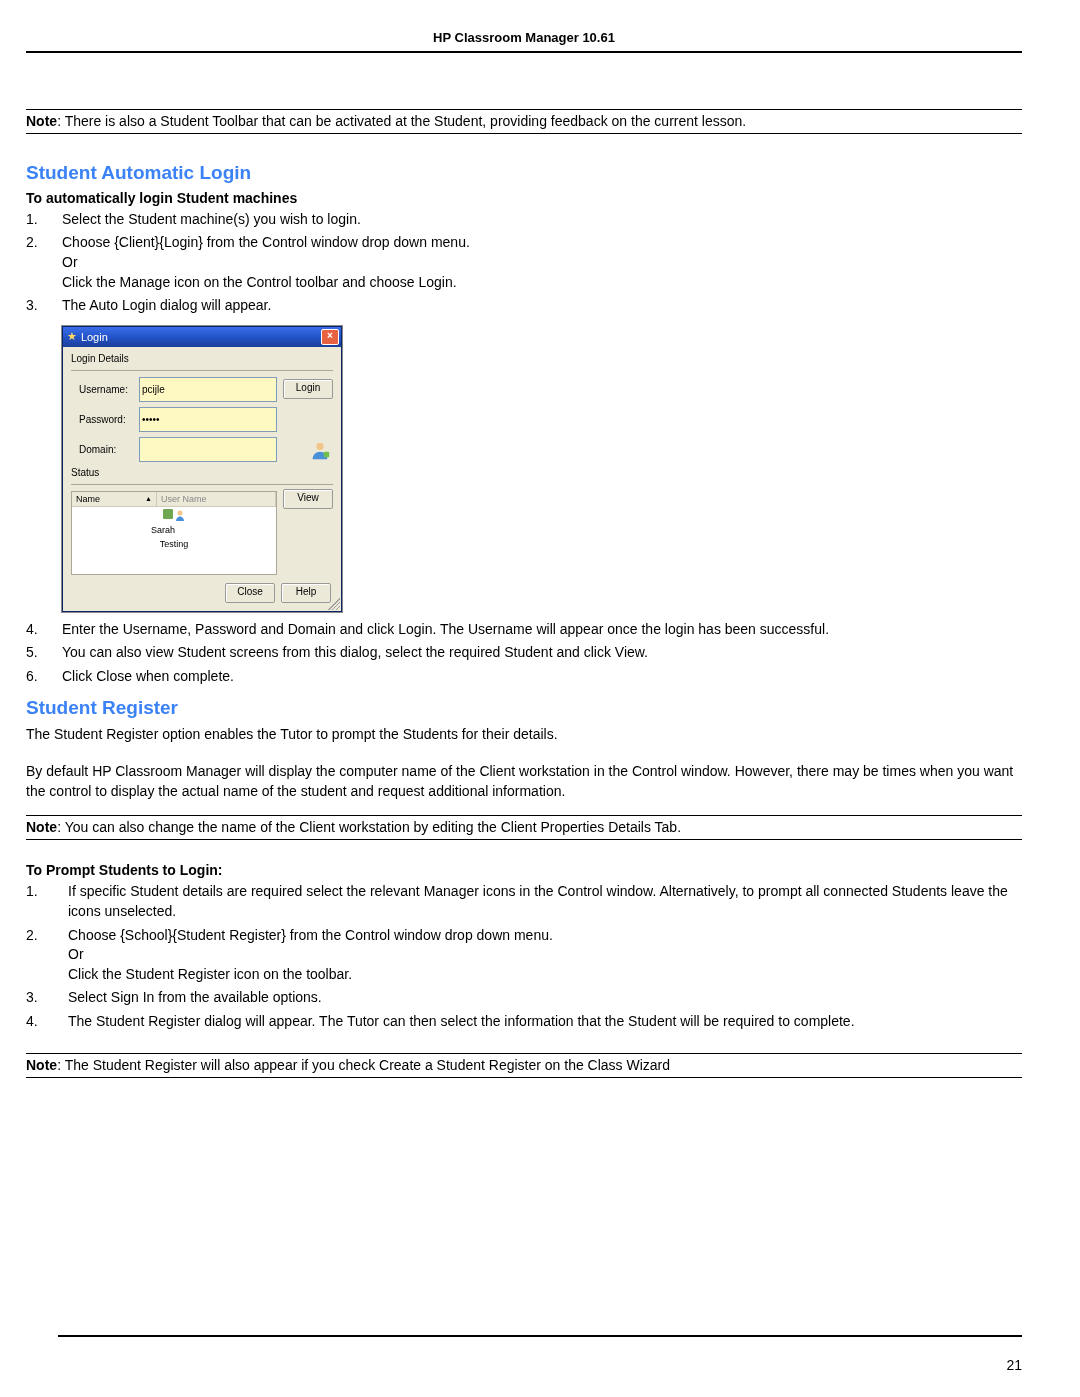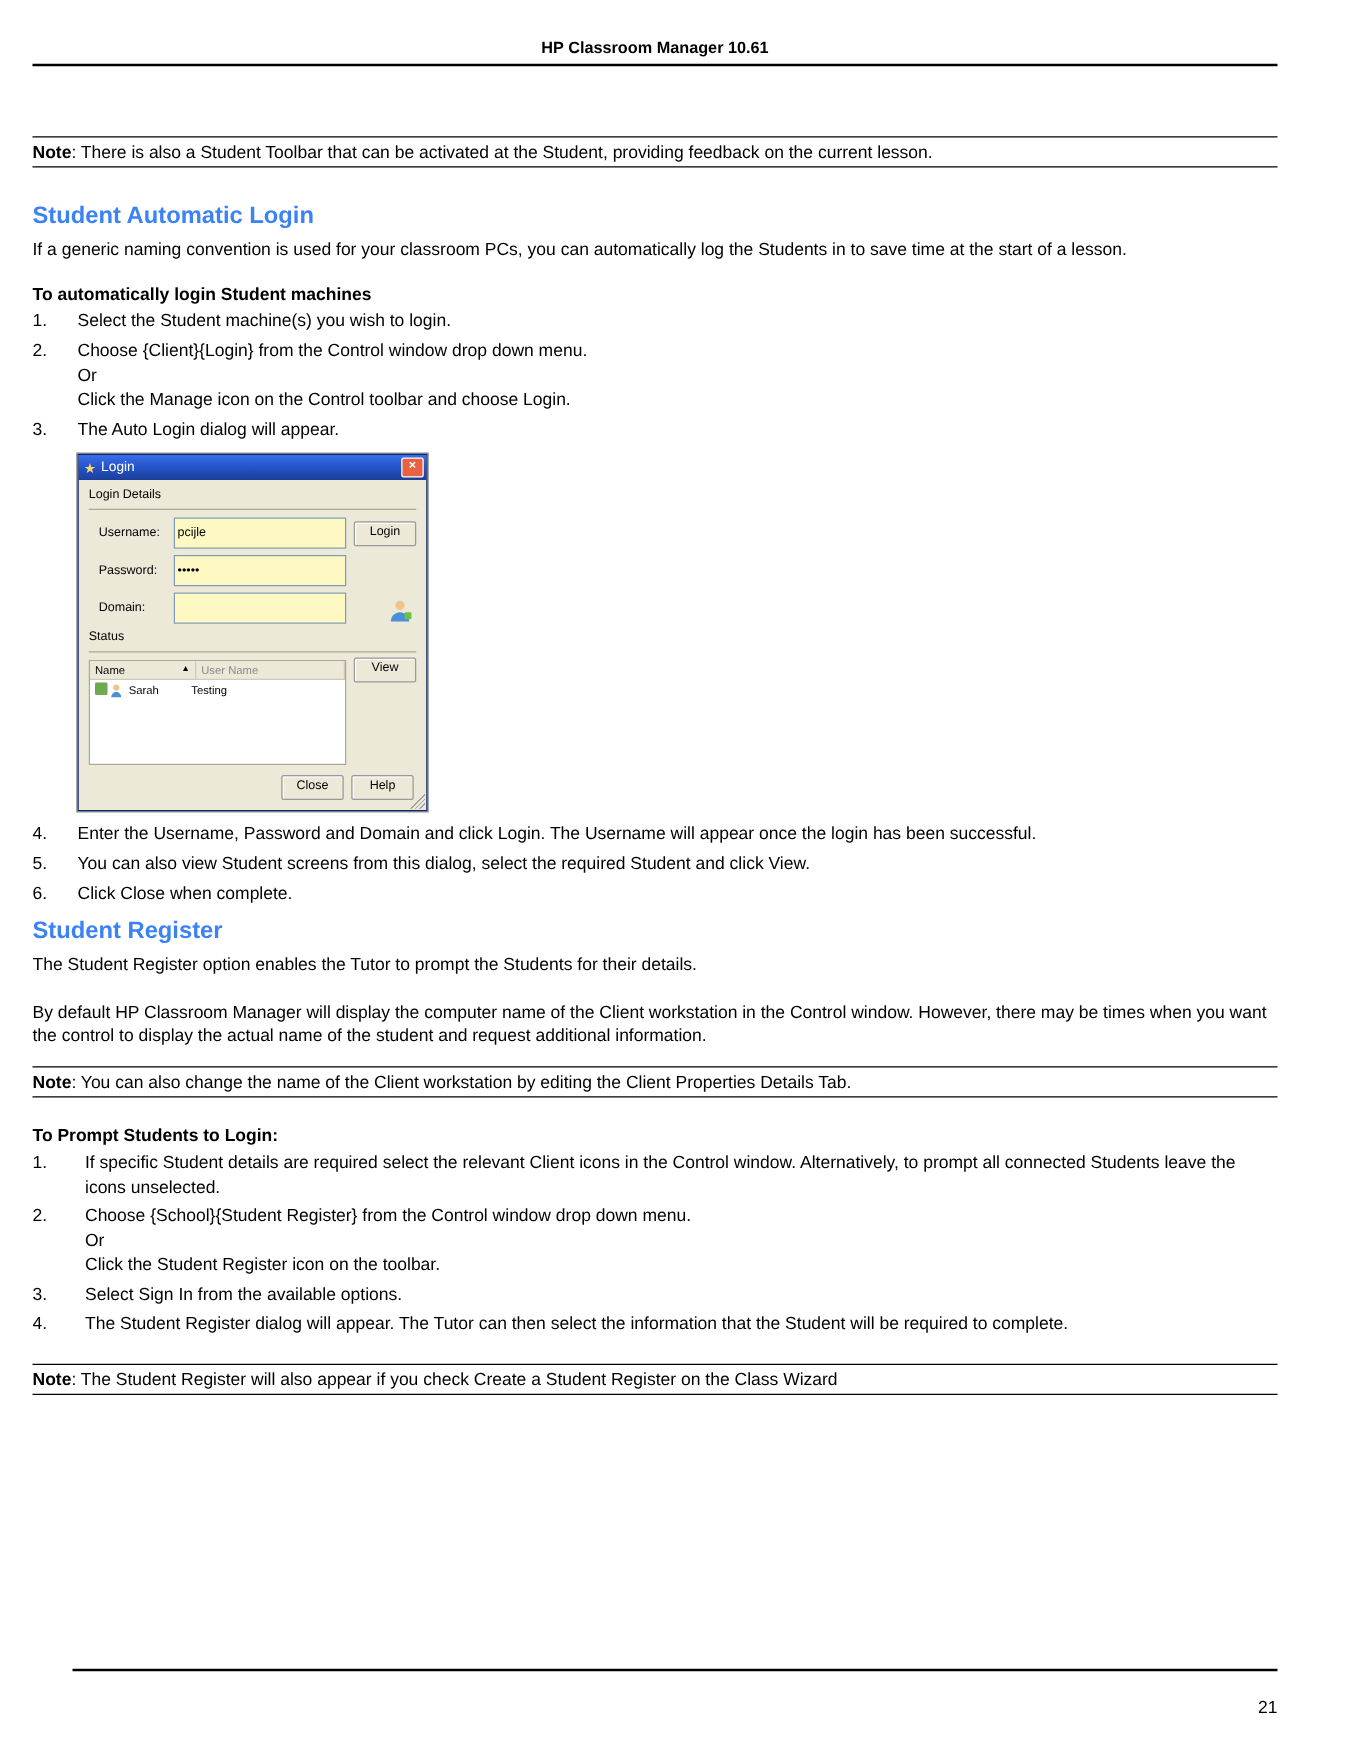--- a/index.html
+++ b/index.html
@@ -162,20 +162,21 @@
   }
   .sh-name { width: 76px; display: flex; justify-content: space-between; align-items: center; }
   .sh-user { flex: 1; color: #888; }
   .tri { font-size: 7px; }
   .status-row {
     display: flex;
     align-items: center;
     font-size: 9px;
     padding: 2px 4px;
     gap: 4px;
+    flex-direction: column;
   }
   .sr-icons { display: flex; gap: 1px; }
   .sr-icon1 {
     width: 10px; height: 10px; background: #6fa84f; border-radius: 1px;
   }
   .sr-icon2 svg { width: 12px; height: 12px; display: block; }
   .sr-name { width: 46px; }
   .btn-row {
     display: flex; justify-content: flex-end; gap: 6px; padding: 2px 2px 4px 0;
   }
@@ -212,21 +213,20 @@
 
   <div class="header">HP Classroom Manager 10.61</div>
 
   <div class="note-box">
     <span class="note-indent">
       <b>Note</b><span>: There is also a Student Toolbar that can be activated at the Student, providing feedback on the current lesson.</span>
     </span>
   </div>
 
   <h2 class="section">Student Automatic Login</h2>
-  <p class="para">If a generic naming convention is used for your classroom PCs, you can automatically log the Students in to save time at the start of a lesson.</p>
 
   <div class="subhead">To automatically login Student machines</div>
 
   <ol class="steps">
     <li>Select the Student machine(s) you wish to login.</li>
     <li>
       <span class="sub">Choose {Client}{Login} from the Control window drop down menu.</span>
       <span class="sub">Or</span>
       <span class="sub">Click the Manage icon on the Control toolbar and choose Login.</span>
     </li>
@@ -317,21 +317,21 @@
   <p class="para">The Student Register option enables the Tutor to prompt the Students for their details.</p>
   <p class="para" style="margin-bottom:14px">By default HP Classroom Manager will display the computer name of the Client workstation in the Control window. However, there may be times when you want the control to display the actual name of the student and request additional information.</p>
 
   <div class="note-box">
     <b>Note</b><span>: You can also change the name of the Client workstation by editing the Client Properties Details Tab.</span>
   </div>
 
   <div class="subhead" style="margin-top:18px">To Prompt Students to Login:</div>
 
   <ol class="steps wide">
-    <li>If specific Student details are required select the relevant Client icons in the Control window. Alternatively, to prompt all connected Students leave the icons unselected.</li>
+    <li>If specific Student details are required select the relevant Manager icons in the Control window. Alternatively, to prompt all connected Students leave the icons unselected.</li>
     <li>
       <span class="sub">Choose {School}{Student Register} from the Control window drop down menu.</span>
       <span class="sub">Or</span>
       <span class="sub">Click the Student Register icon on the toolbar.</span>
     </li>
     <li>Select Sign In from the available options.</li>
     <li>The Student Register dialog will appear. The Tutor can then select the information that the Student will be required to complete.</li>
   </ol>
 
   <div class="note-box" style="margin-top:22px">

